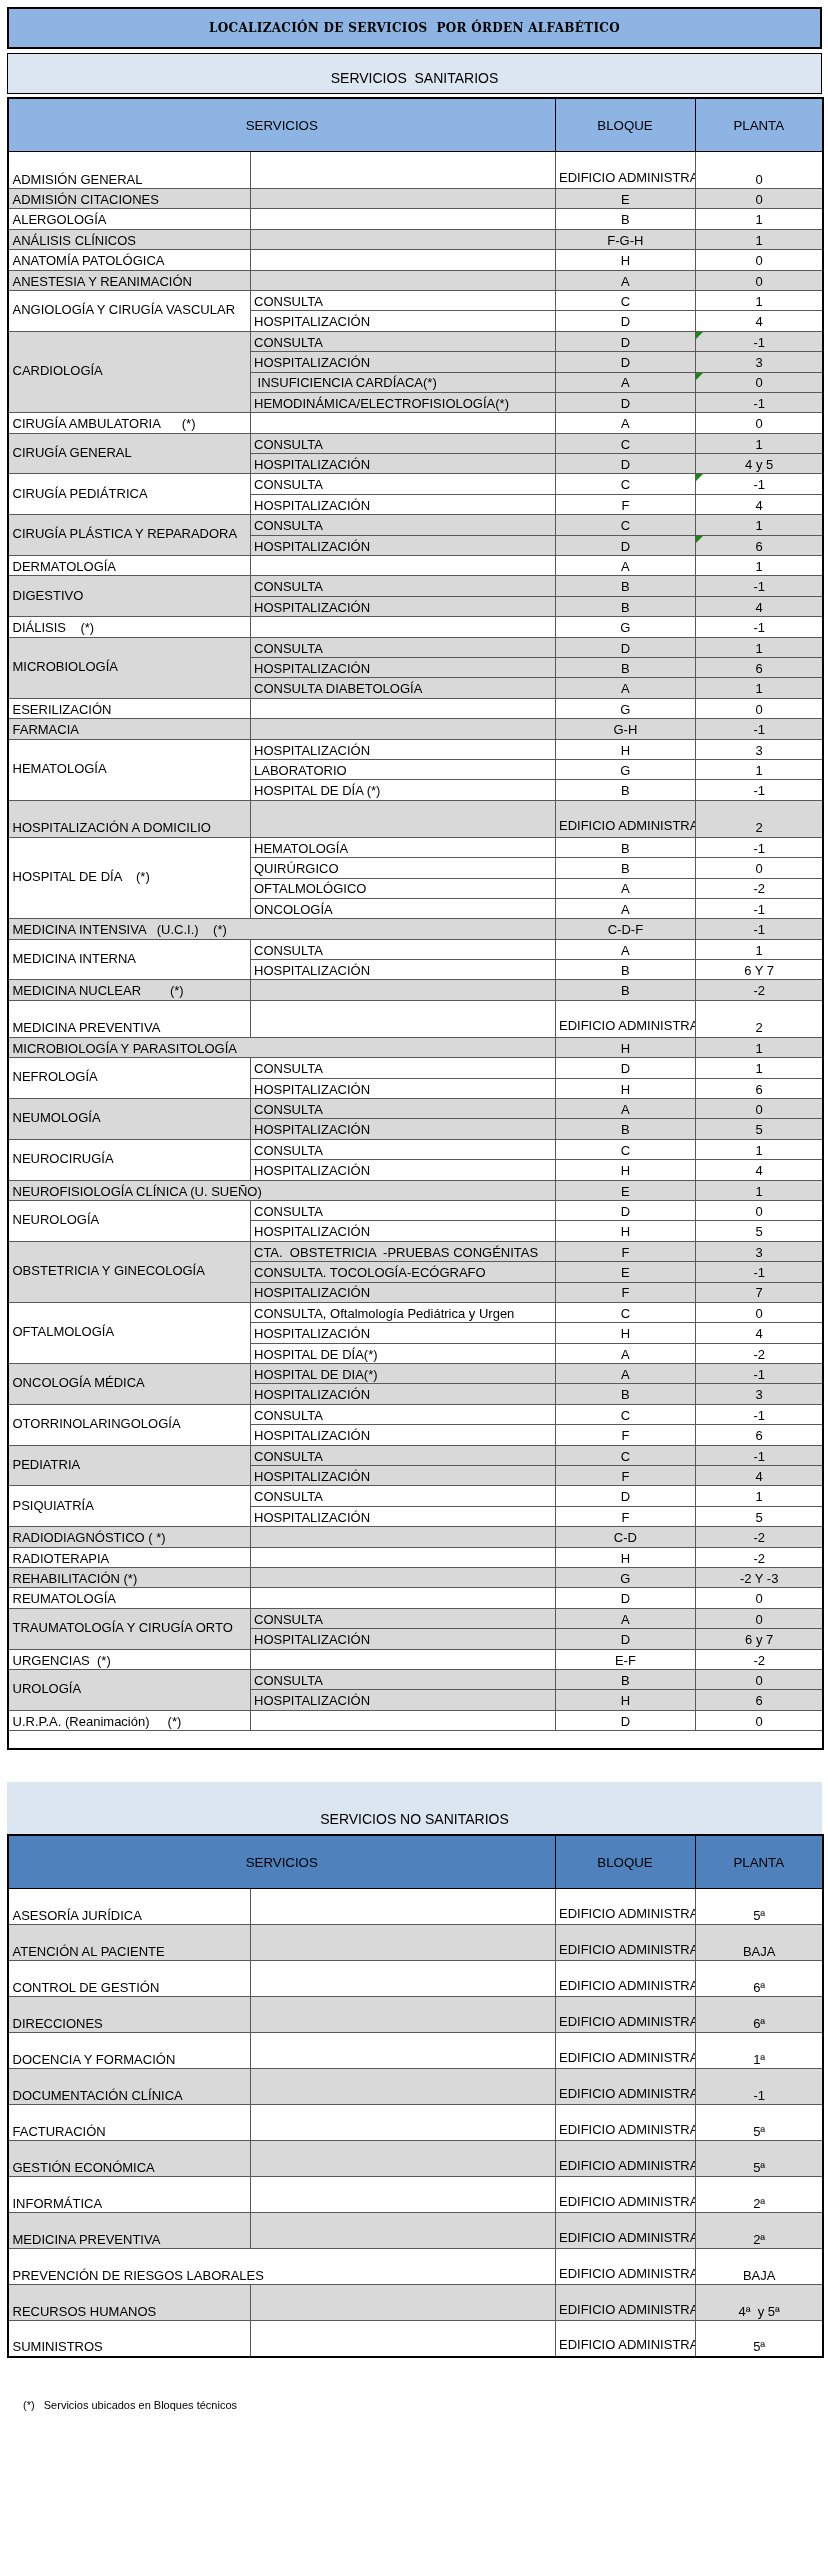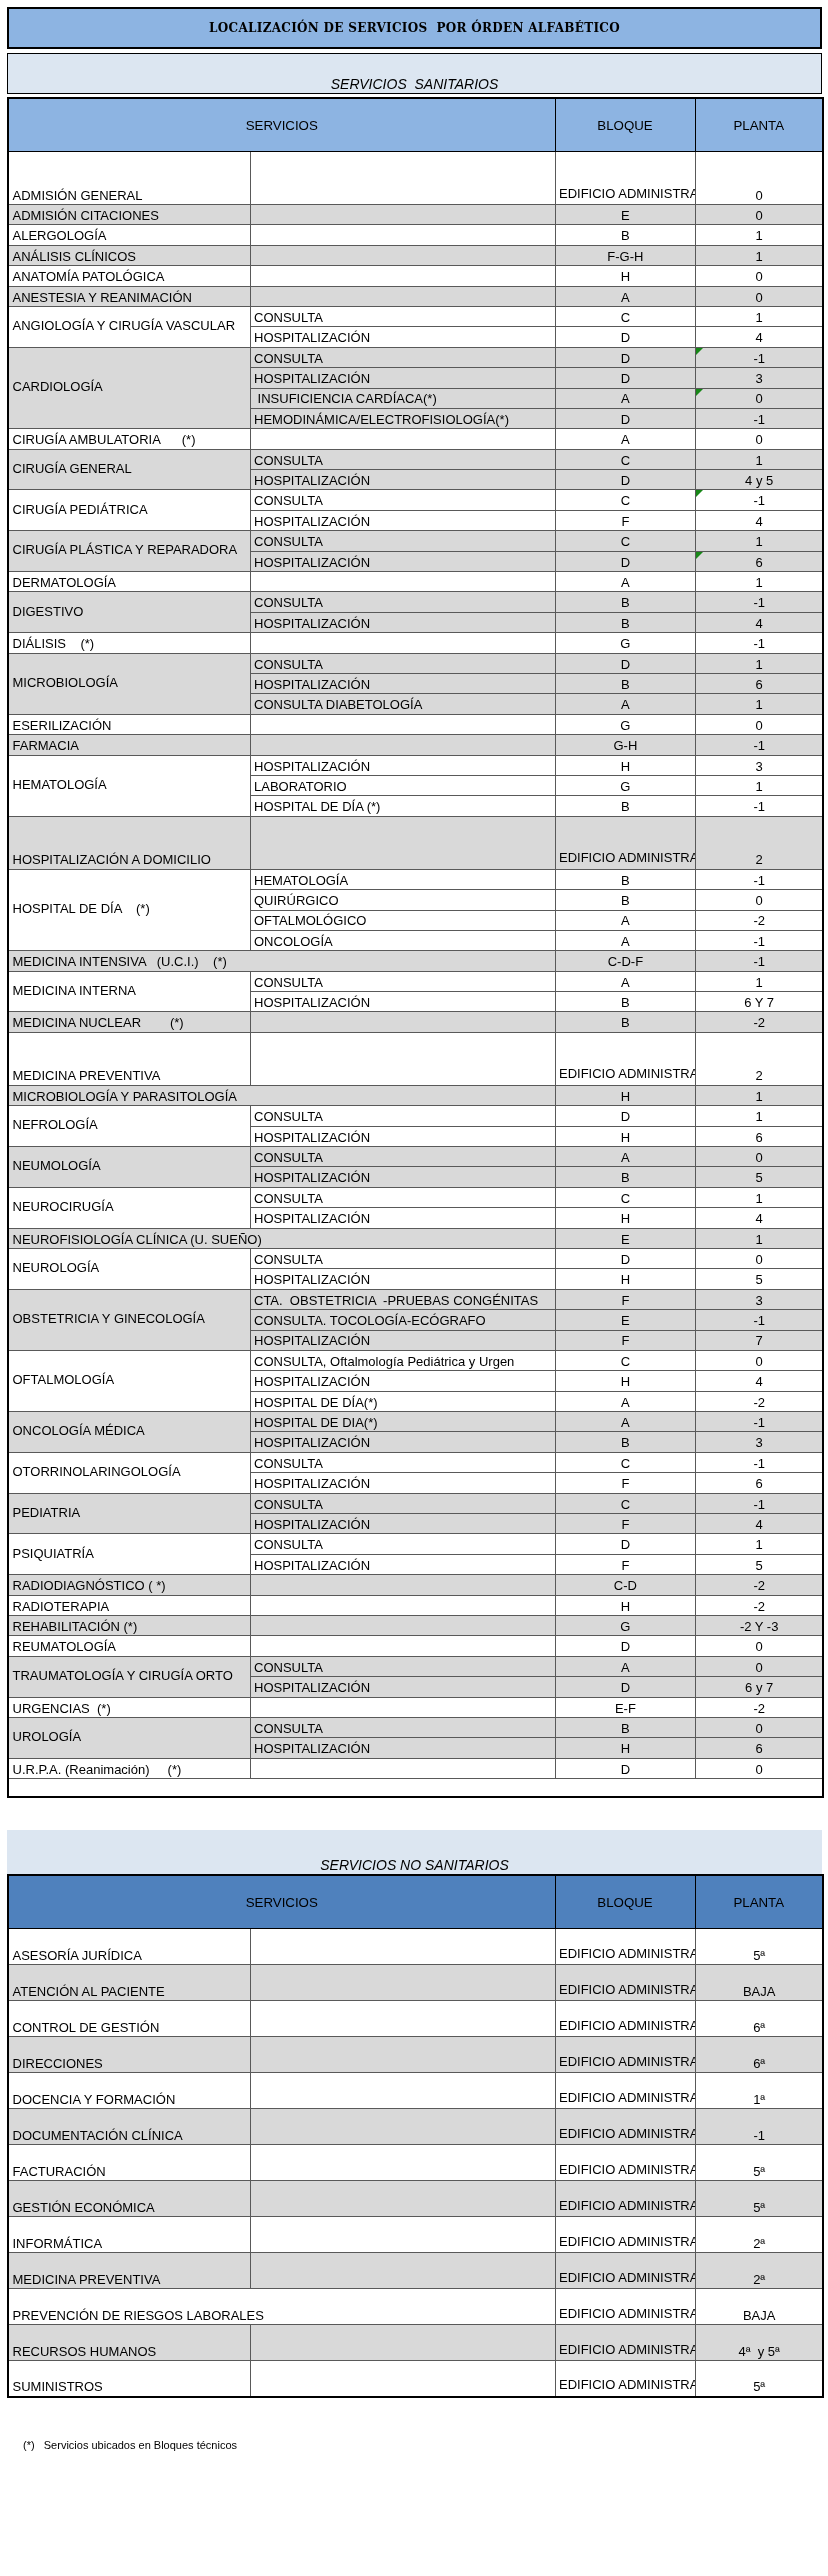--- a/index.html
+++ b/index.html
@@ -18,23 +18,23 @@
     display:flex;align-items:center;justify-content:center;
     font-family:"DejaVu Serif","Liberation Serif",serif;
     font-weight:bold;font-size:12px;letter-spacing:0.3px;white-space:pre;
   }
   
   .band{
     box-sizing:border-box;height:41px;margin-top:3.5px;
     background:var(--band,#DCE6F1);
     border:1.3px solid #000;
     display:flex;align-items:flex-end;justify-content:center;
-    font-size:14px;padding-bottom:1px;white-space:pre;font-style:italic;
-  }
-  .band.no-border{border:none;height:44px;margin-top:0;}
+    font-size:14px;padding-bottom:7px;white-space:pre;
+  }
+  .band.no-border{border:none;height:52px;margin-top:0;}
 
   
   table.loc{
     border-collapse:collapse;table-layout:fixed;
     width:815px;margin-top:3.5px;
     border:2.2px solid #000;
   }
   col.c-service{width:242px;}
   col.c-sub{width:305px;}
   col.c-bloque{width:140px;}
@@ -47,21 +47,21 @@
   }
   table.loc.t2 th{background:var(--blue2,#4F81BD);}
 
   table.loc td{
     border:0.9px solid #595959;
     vertical-align:bottom;overflow:hidden;
     padding:0 2.7px 0.9px 3.5px;font-size:13px;line-height:1.12;
     white-space:pre;
   }
   tr.r-single{height:20.4px;}
-  tr.r-tall{height:53px;}
+  tr.r-tall{height:37px;}
   table.loc.t2 tr.r-tall{height:36px;}
   tr.group-start td{border-top:1.8px solid #000;}
   tr.shade-gray td{background:var(--stripe,#D9D9D9);}
   tr.shade-white td{background:#fff;}
 
   td.service{text-align:left;}
   td.service.mid{vertical-align:middle;}
   td.sub{text-align:left;}
   td.bloque{
     border-left:1.8px solid #000;border-right:1.8px solid #000;

